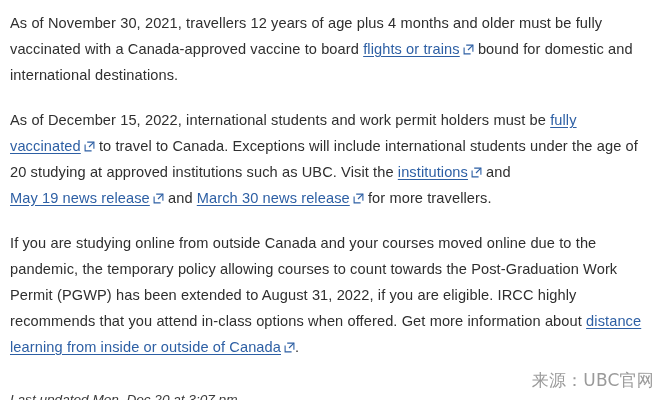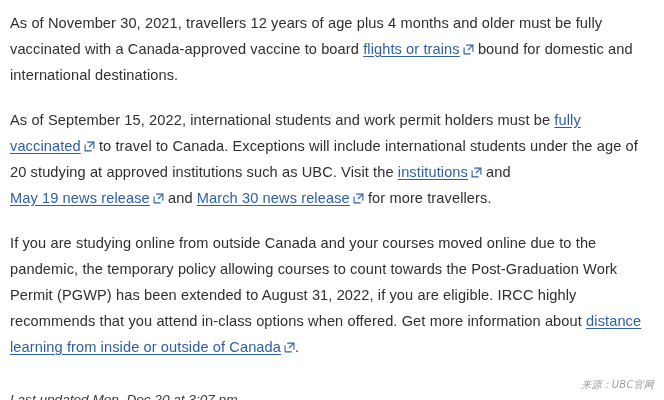--- a/index.html
+++ b/index.html
@@ -62,42 +62,41 @@
     font-size: 13.6px;
     font-style: italic;
     color: #3a3a3a;
     margin: 30px 0 0 0;
     line-height: 20px;
   }
   .source {
     position: absolute;
     right: 10px;
     bottom: 8px;
-    font-size: 10px;
+    font-size: 17px;
     color: #9a9a9a;
     font-family: "DejaVu Sans", sans-serif;
     letter-spacing: 0.2px;
-    font-style: italic;
   }
 </style>
 </head>
 <body>
 
 <div class="page">
 
   <p class="para">
     <span>As of November 30, 2021, travellers 12 years of age plus 4 months and older must be fully vaccinated with a Canada-approved vaccine to board </span><a class="link" href="#"><span>flights or trains</span></a><span class="ext"><svg viewBox="0 0 11 11">
           <path d="M3.2 1.1 h6.7 v6.7" fill="none" stroke="#2d5fa4" stroke-width="1.1"></path>
           <path d="M9.9 1.1 L5.0 6.0" fill="none" stroke="#2d5fa4" stroke-width="1.1"></path>
           <path d="M7.6 9.9 H1.1 V3.4" fill="none" stroke="#2d5fa4" stroke-width="1.1"></path>
         </svg></span><span> bound for domestic and international destinations.</span>
   </p>
 
   <p class="para">
-    <span>As of September 15, 2022, international students and work permit holders must be </span><a class="link wrapable" href="#"><span>fully vaccinated</span></a><span class="ext"><svg viewBox="0 0 11 11">
+    <span>As of December 15, 2022, international students and work permit holders must be </span><a class="link wrapable" href="#"><span>fully vaccinated</span></a><span class="ext"><svg viewBox="0 0 11 11">
           <path d="M3.2 1.1 h6.7 v6.7" fill="none" stroke="#2d5fa4" stroke-width="1.1"></path>
           <path d="M9.9 1.1 L5.0 6.0" fill="none" stroke="#2d5fa4" stroke-width="1.1"></path>
           <path d="M7.6 9.9 H1.1 V3.4" fill="none" stroke="#2d5fa4" stroke-width="1.1"></path>
         </svg></span><span> to travel to Canada. Exceptions will include international students under the age of 20 studying at approved institutions such as UBC. Visit the </span><a class="link" href="#"><span>institutions</span></a><span class="ext"><svg viewBox="0 0 11 11">
           <path d="M3.2 1.1 h6.7 v6.7" fill="none" stroke="#2d5fa4" stroke-width="1.1"></path>
           <path d="M9.9 1.1 L5.0 6.0" fill="none" stroke="#2d5fa4" stroke-width="1.1"></path>
           <path d="M7.6 9.9 H1.1 V3.4" fill="none" stroke="#2d5fa4" stroke-width="1.1"></path>
         </svg></span><span> and </span><a class="link" href="#"><span>May 19 news release</span></a><span class="ext"><svg viewBox="0 0 11 11">
           <path d="M3.2 1.1 h6.7 v6.7" fill="none" stroke="#2d5fa4" stroke-width="1.1"></path>
           <path d="M9.9 1.1 L5.0 6.0" fill="none" stroke="#2d5fa4" stroke-width="1.1"></path>

